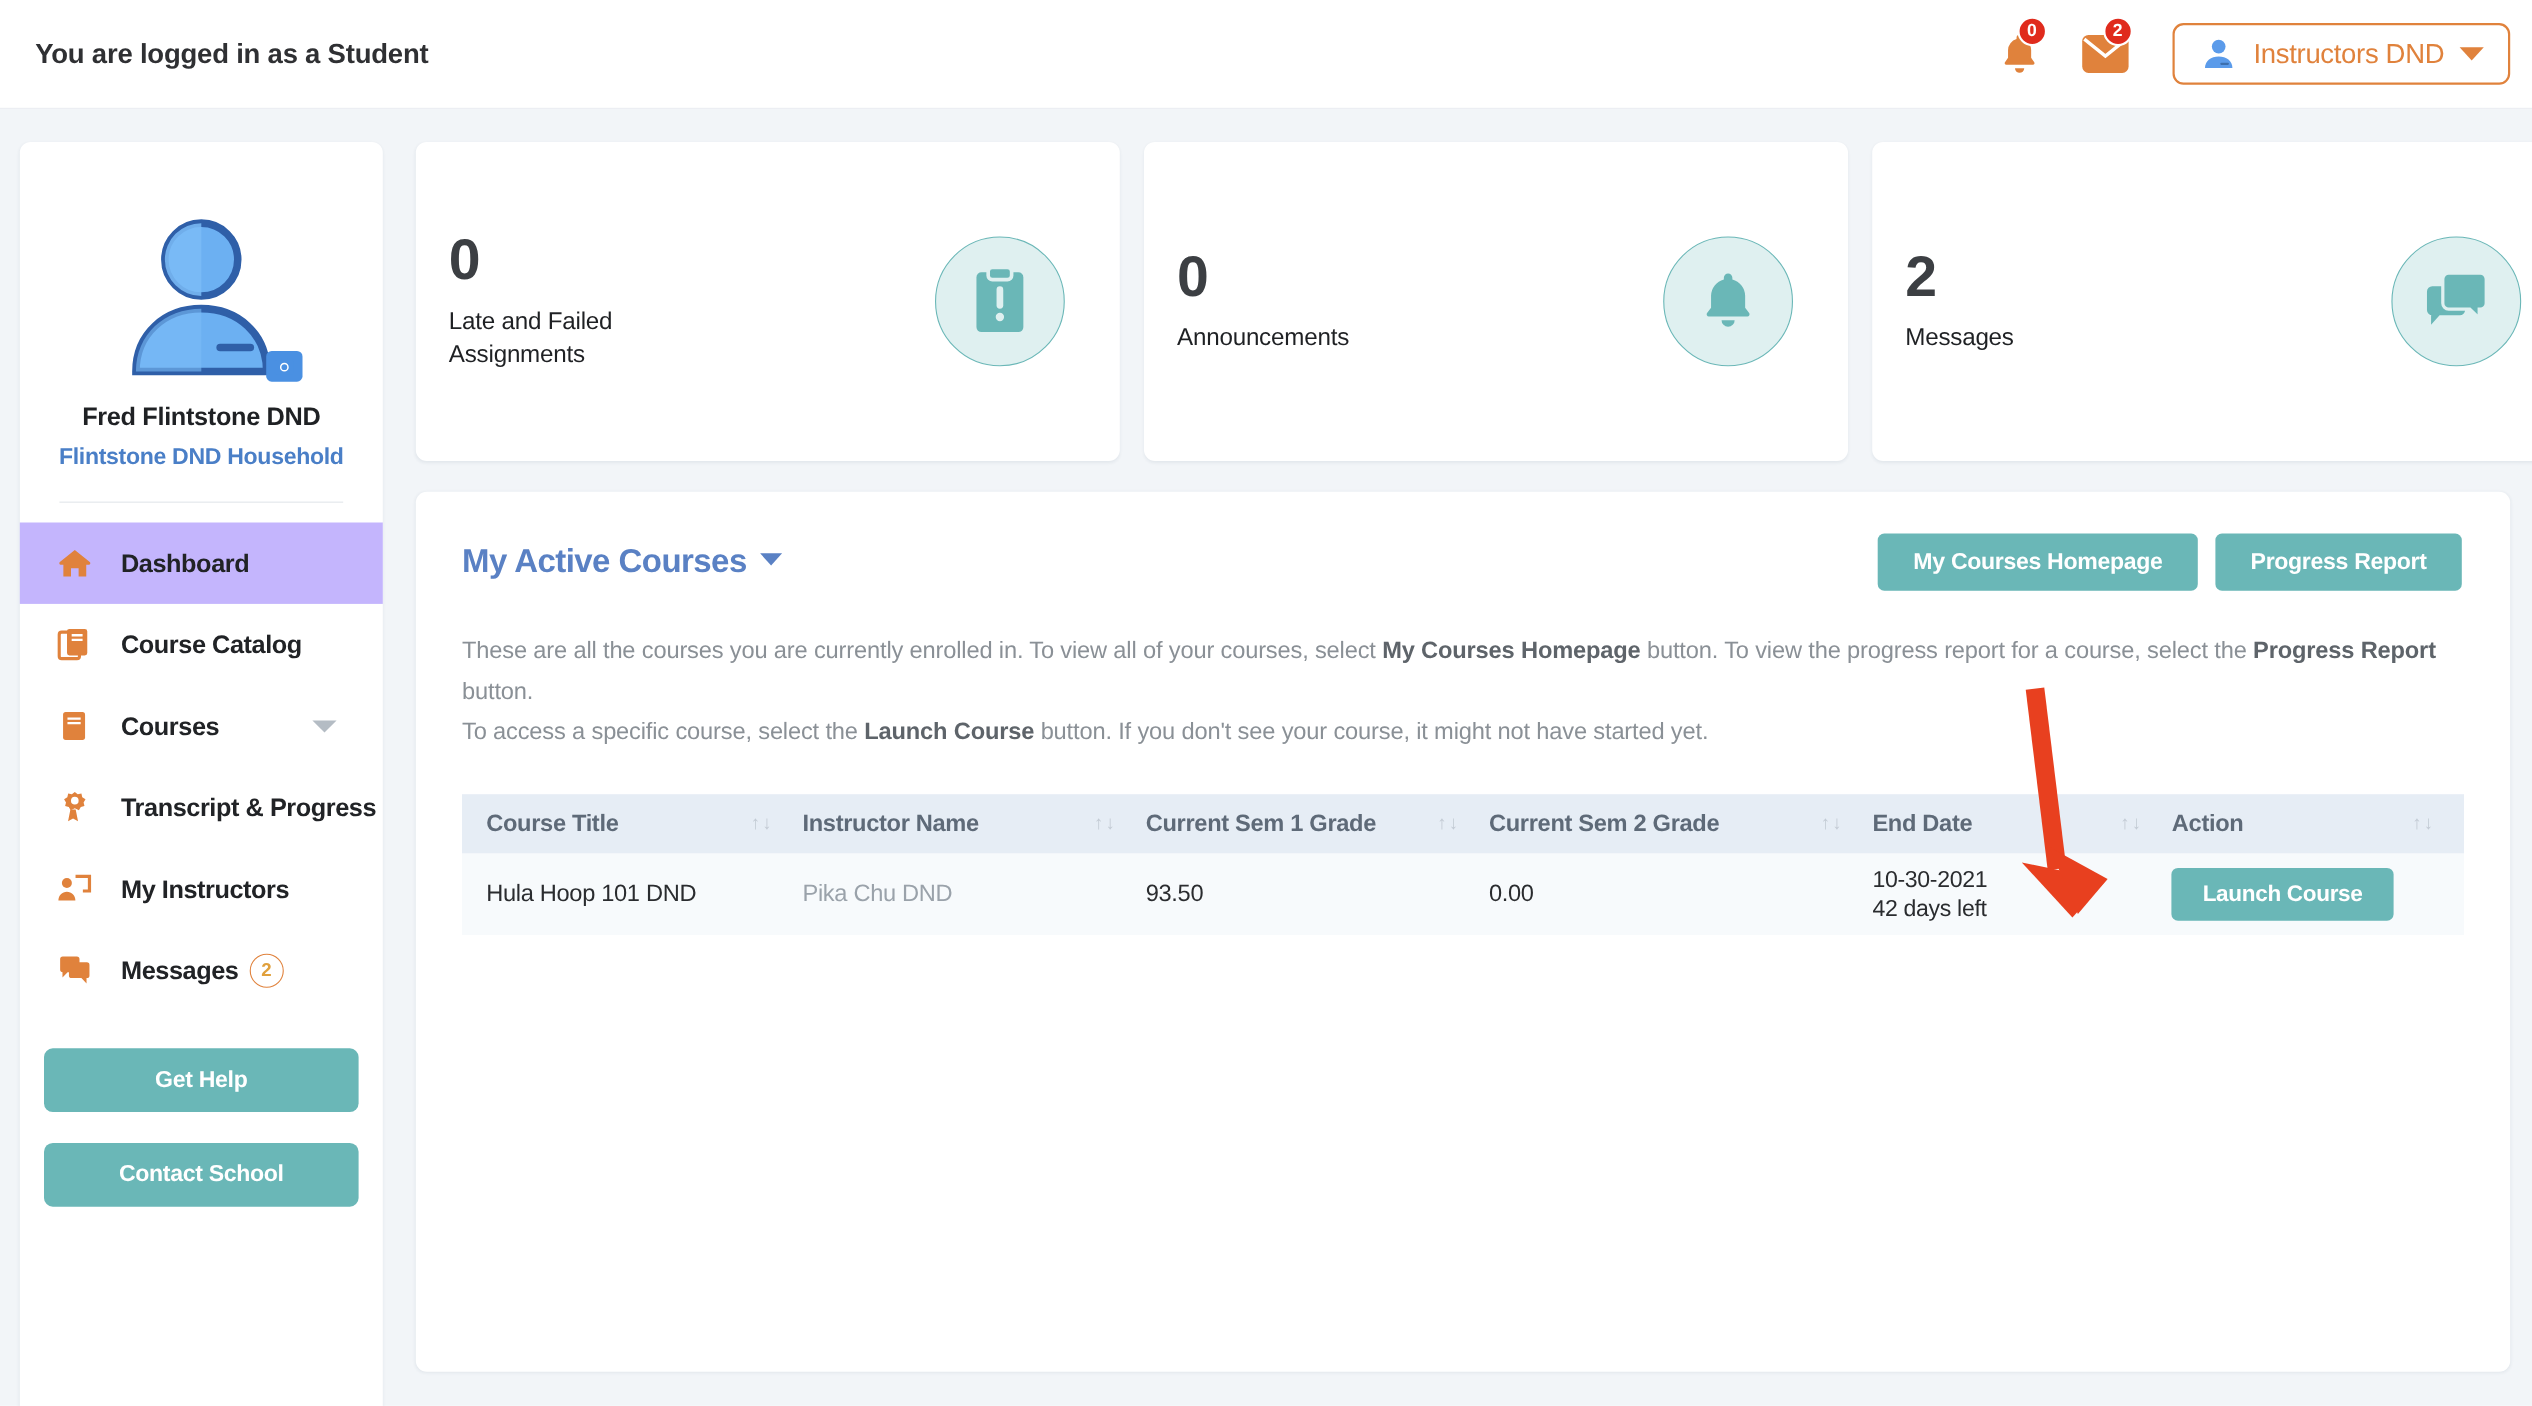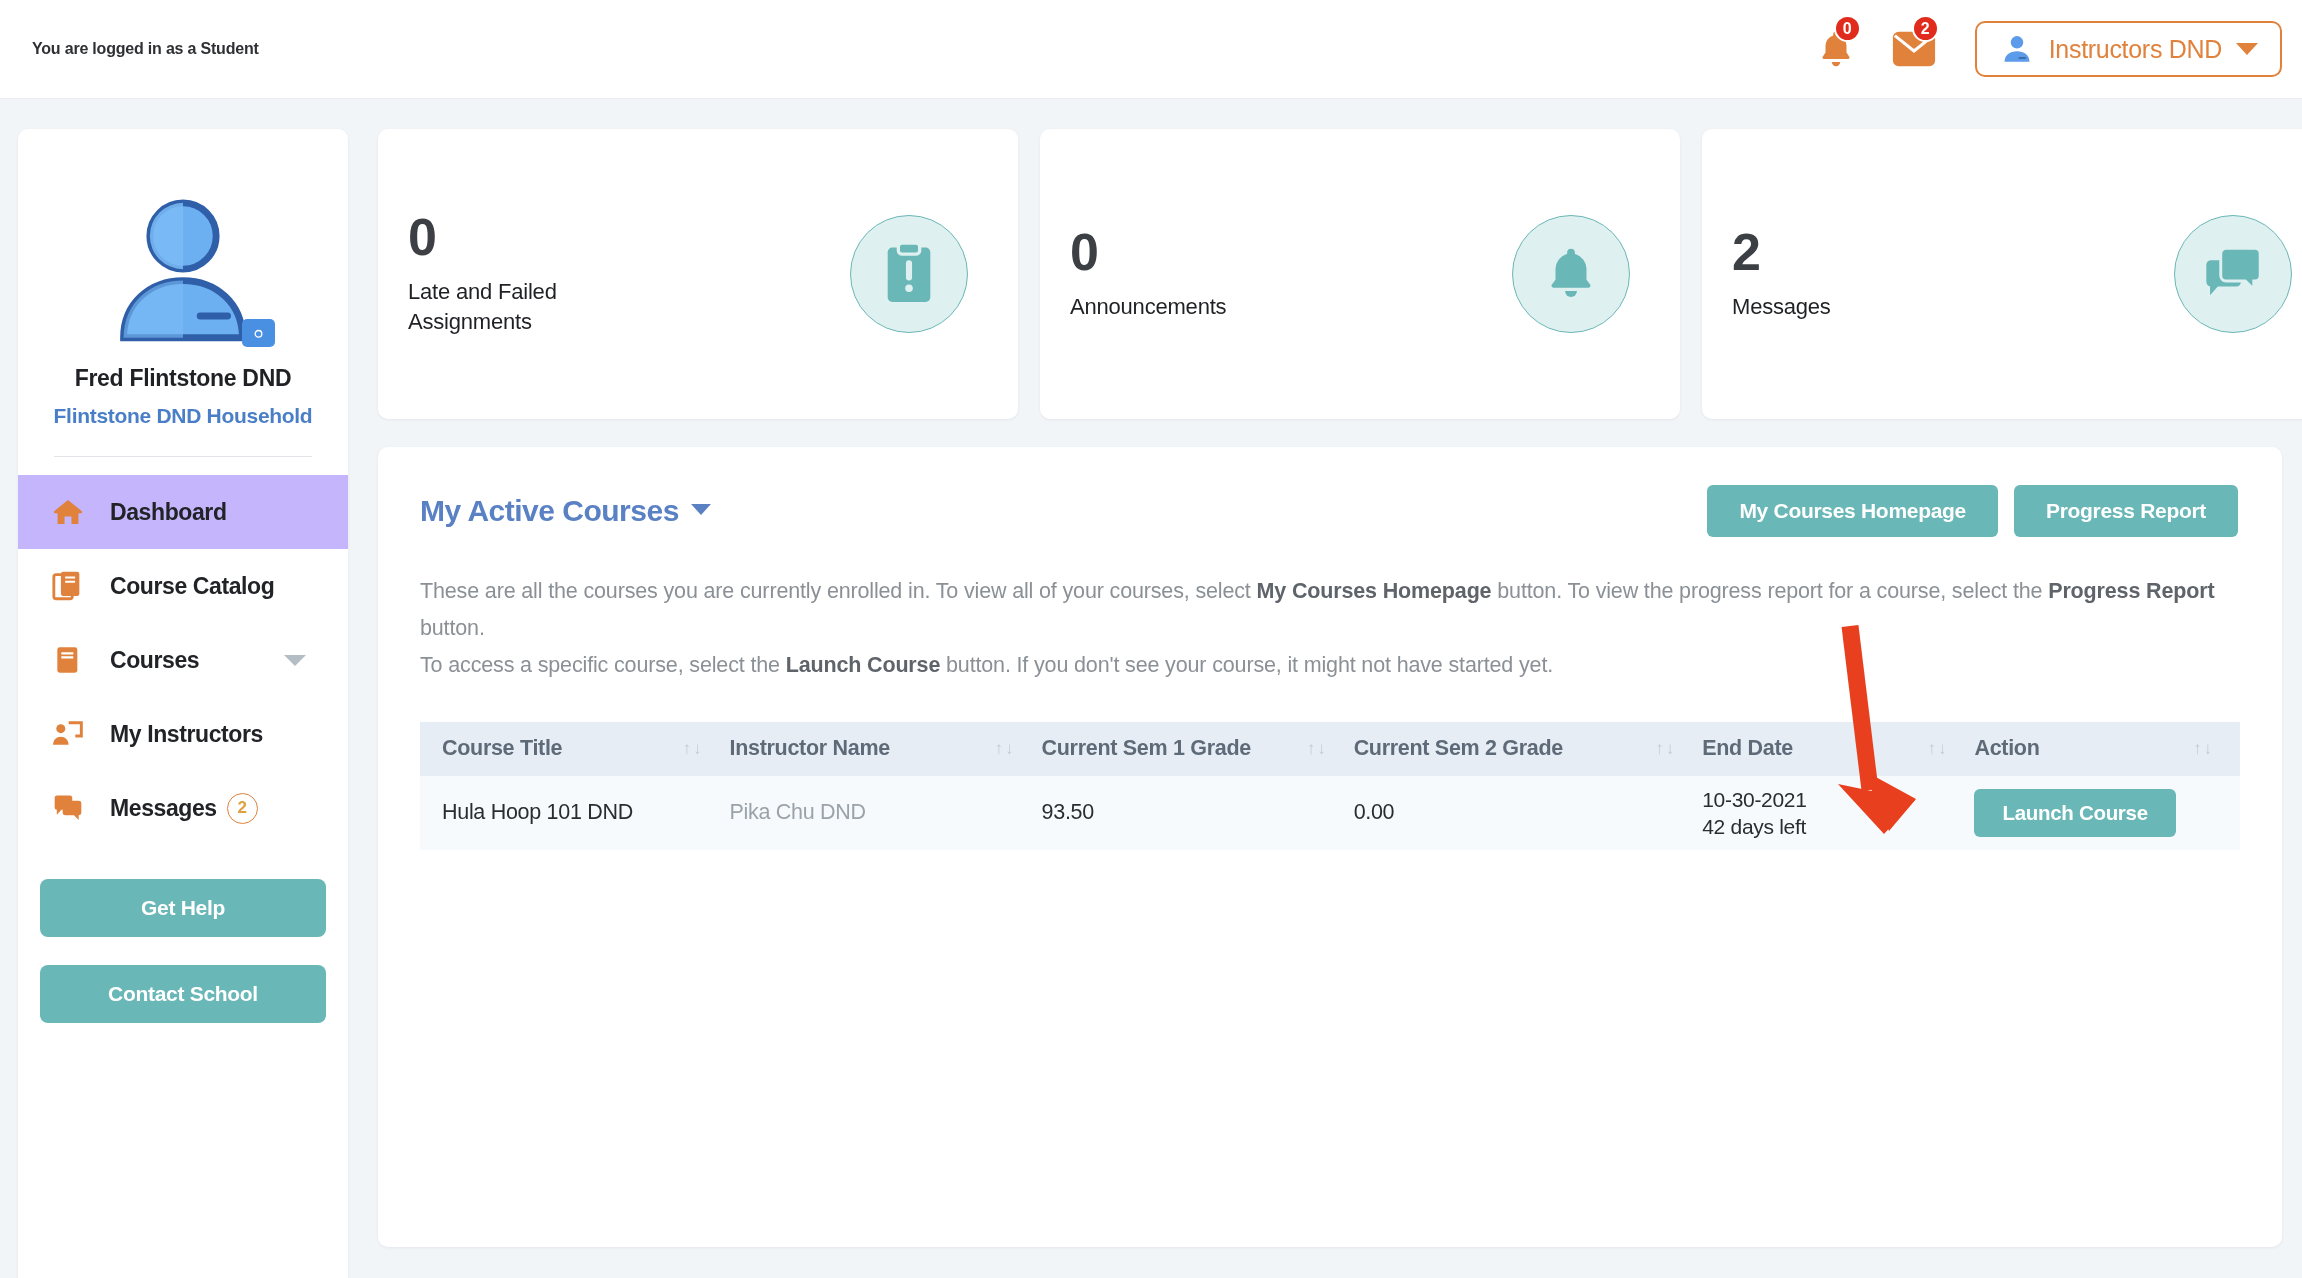--- a/index.html
+++ b/index.html
@@ -19,21 +19,21 @@
   }
   .logo-wrap { display:flex; align-items:center; margin-left: 14px; }
   .logo-star { width: 78px; height: 76px; display:block; }
   .logo-text {
     font-size: 46px; font-weight: 700; letter-spacing: -1.5px;
     margin-left: 4px; line-height: 1;
     background: linear-gradient(90deg,#ef8c34 0%, #ea7a33 22%, #e4502e 48%, #e4472c 62%, #e2642f 100%);
     -webkit-background-clip: text; background-clip: text; color: transparent;
   }
   .login-note {
-    margin-left: 32px; font-size: 16px; font-weight: 700; color: #2f3033;
+    margin-left: 32px; font-size: 25px; font-weight: 700; color: #2f3033;
     letter-spacing: -0.2px;
   }
   .top-right { margin-left:auto; display:flex; align-items:center; gap: 0px; margin-right: 20px; }
   .icon-btn { position: relative; width: 78px; height: 60px; display:flex; align-items:center; justify-content:center; cursor:pointer;}
   .badge {
     position:absolute; top: -4px; right: 14px;
     min-width: 27px; height: 27px; border-radius: 50%;
     background: #e02b1d; color:#fff; font-size: 16px; font-weight:700;
     display:flex; align-items:center; justify-content:center;
     border: 2px solid #fff;
@@ -234,20 +234,30 @@
         <span class="nav-ico">
           <svg width="32" height="34" viewBox="0 0 24 24">
             <rect x="4" y="2.5" width="15" height="19" rx="1.8" fill="#e0823c"></rect>
             <path d="M7 7h9M7 10h9" stroke="#fff" stroke-width="1.6"></path>
           </svg>
         </span>
         <span class="nav-label">Courses</span>
         <span class="nav-chev"></span>
       </div>
 
+      <div class="nav-item">
+        <span class="nav-ico">
+          <svg width="32" height="34" viewBox="0 0 24 24">
+            <path fill="#e0823c" d="M12 1.5l2 1.6 2.5-.5.6 2.5 2.2 1.3-1.3 2.2.6 2.5-2.5.6-1.3 2.2L12 12.6l-2.8 1.3-1.3-2.2-2.5-.6.6-2.5L4.7 6.4 6.9 5.1l.6-2.5 2.5.5z"></path>
+            <circle cx="12" cy="7.4" r="2.6" fill="#fff"></circle>
+            <path fill="#e0823c" d="M9 13.5l-1.6 8 3.4-2 3.4 2-1.6-8z"></path>
+          </svg>
+        </span>
+        <span class="nav-label">Transcript &amp; Progress</span>
+      </div>
 
       <div class="nav-item">
         <span class="nav-ico">
           <svg width="34" height="32" viewBox="0 0 24 24">
             <circle cx="6.6" cy="8" r="3.4" fill="#e0823c"></circle>
             <path d="M0.8 20c0-3.6 2.6-6 5.8-6s5.8 2.4 5.8 6z" fill="#e0823c"></path>
             <path d="M12.5 3.5H22v10h-4.5" fill="none" stroke="#e0823c" stroke-width="2.2"></path>
           </svg>
         </span>
         <span class="nav-label">My Instructors</span>

